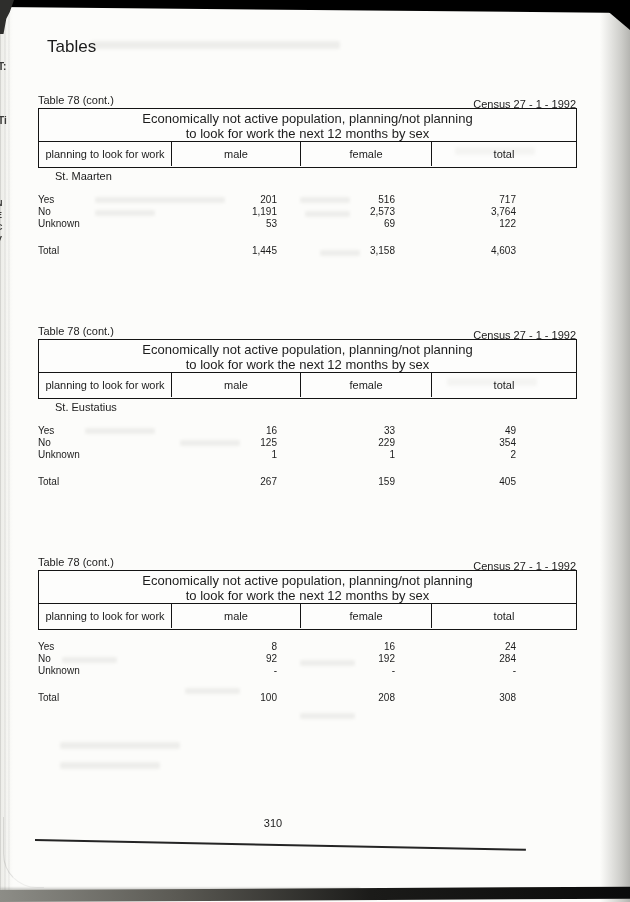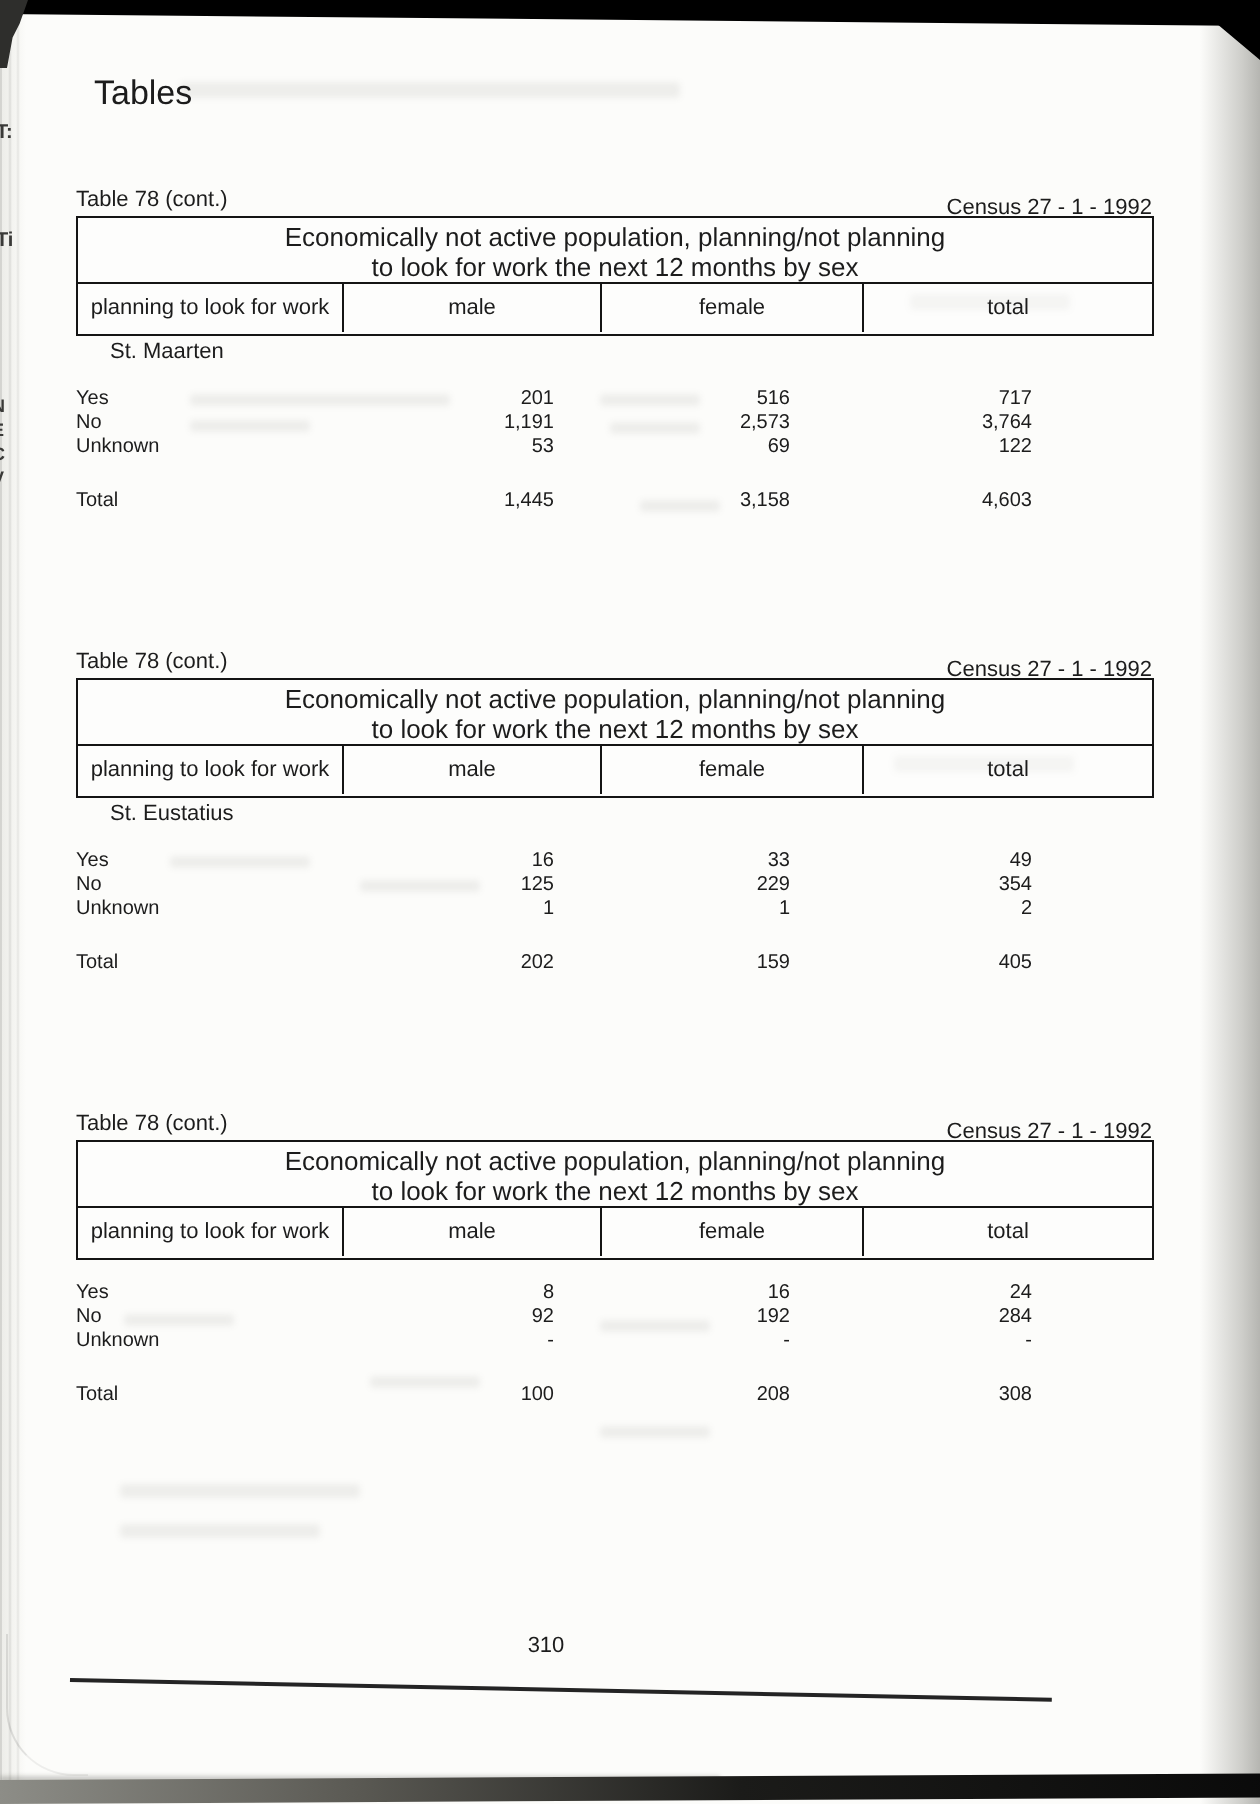--- a/index.html
+++ b/index.html
@@ -178,21 +178,21 @@
       <div class="dt">354</div>
     </div>
     <div class="drow">
       <div class="dl">Unknown</div>
       <div class="dm">1</div>
       <div class="df">1</div>
       <div class="dt">2</div>
     </div>
     <div class="drow trow">
       <div class="dl">Total</div>
-      <div class="dm">202</div>
+      <div class="dm">267</div>
       <div class="df">159</div>
       <div class="dt">405</div>
     </div>
   </div>
 </div>
 
 <div class="tblock" style="top:556px">
   <div class="tbl-meta">
     <span class="tbl-label">Table 78 (cont.)</span>
     <span class="census-label">Census 27 - 1 - 1992</span>

